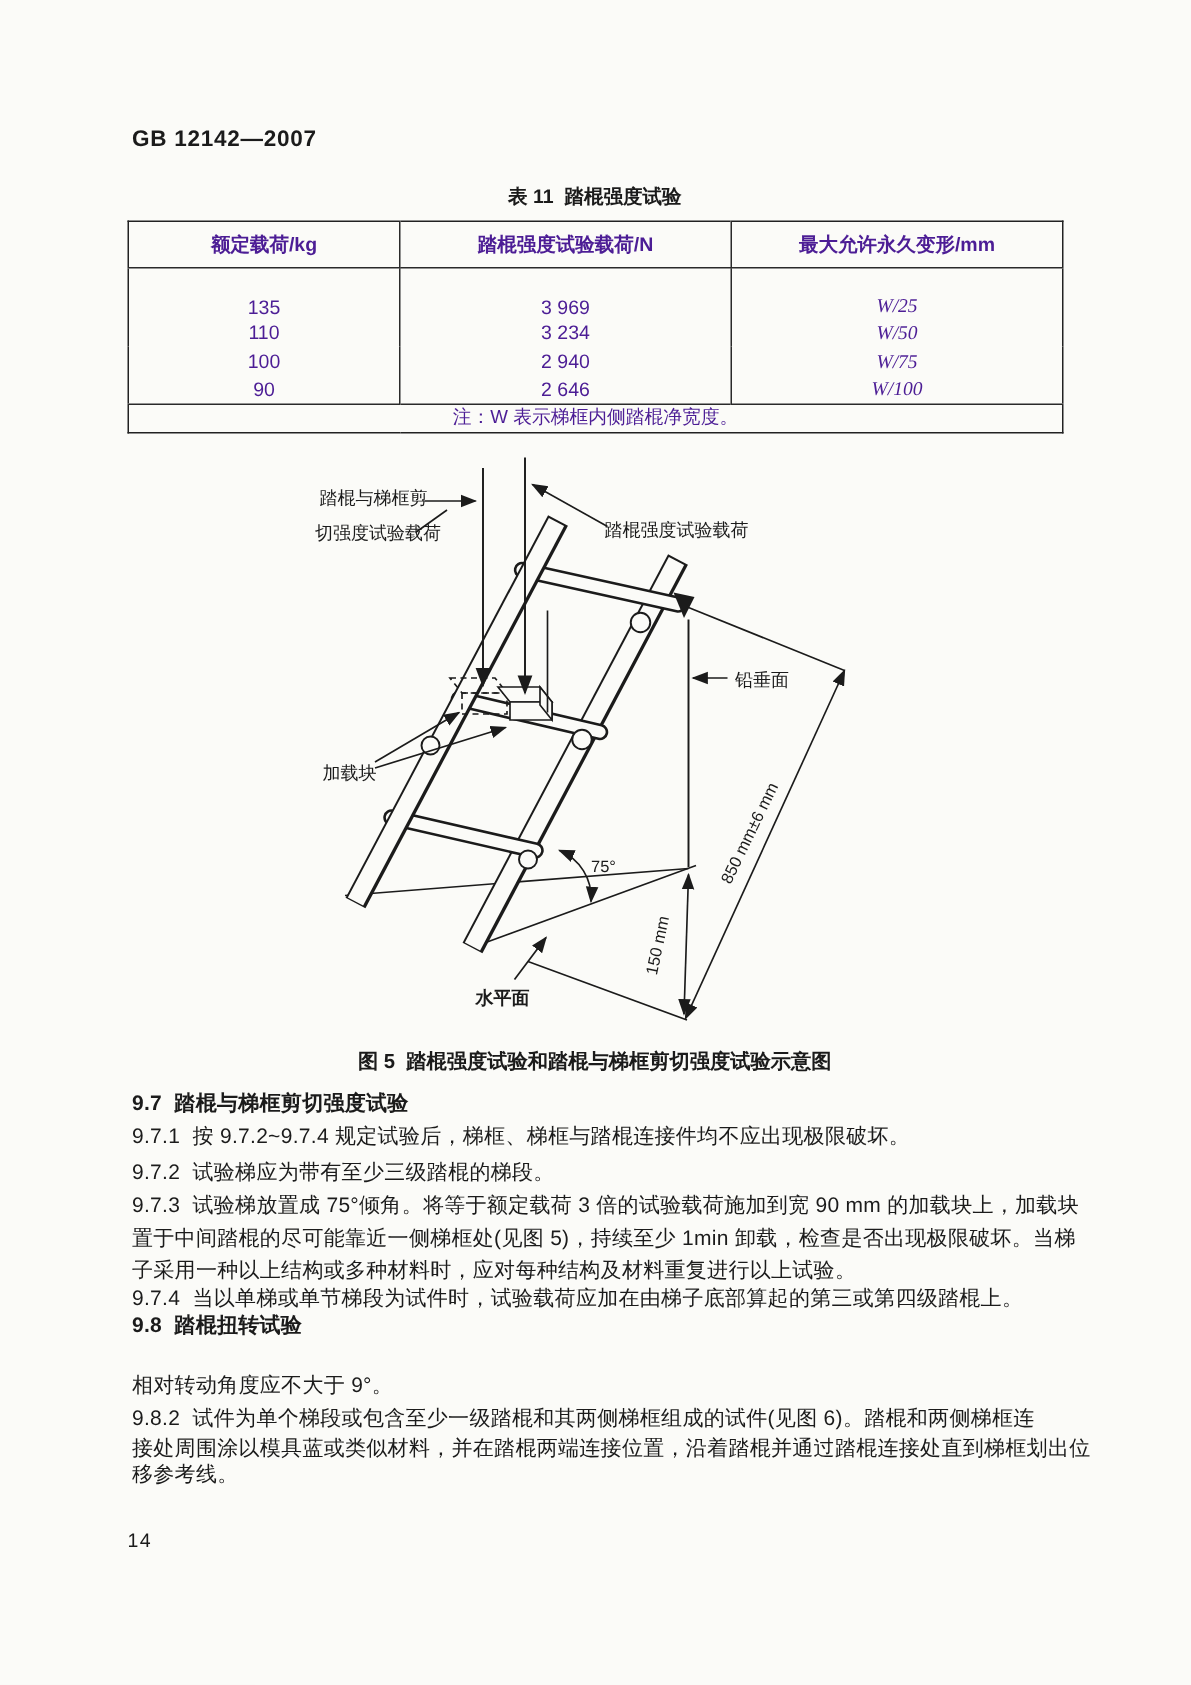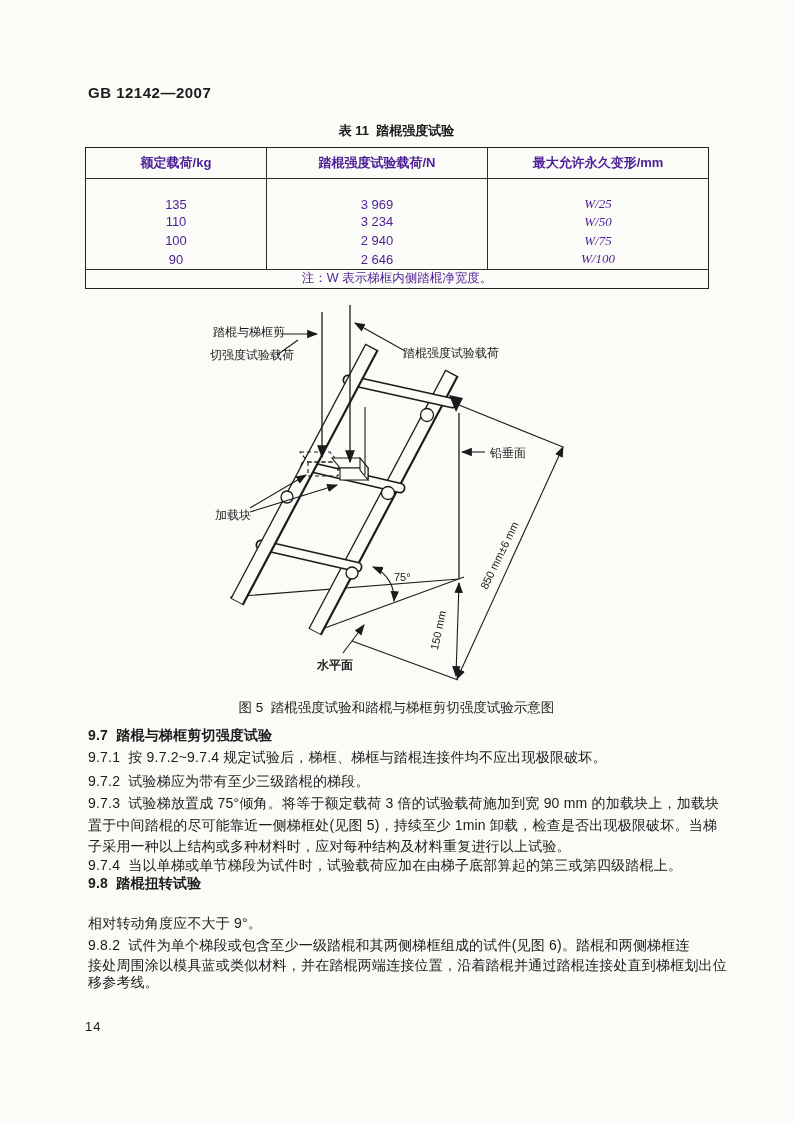--- a/index.html
+++ b/index.html
@@ -26,21 +26,21 @@
     border-bottom:1.2px solid #2a2a2a;padding:0;
   }
   table.t td{height:19px;text-align:center;vertical-align:middle;padding:0;}
   .colsep{border-right:1.2px solid #2a2a2a;}
   tr.first-row td{padding-top:17px;}
   td.wv,th .wv{font-family:"Liberation Serif","DejaVu Serif",serif;font-style:italic;}
   td.note-cell{
     border-top:1.2px solid #2a2a2a;height:22px;text-align:left;
     padding-left:18px;font-size:12.5px;
   }
-  .fig-caption{left:85px;top:699px;width:623px;text-align:center;font-size:13.5px;font-weight:normal;white-space:pre;}
+  .fig-caption{left:85px;top:699px;width:623px;text-align:center;font-size:13.5px;font-weight:bold;white-space:pre;}
   .bodyline{left:88px;font-size:14px;line-height:20px;white-space:pre;letter-spacing:.2px;}
   .bold{font-weight:bold;}
   .pageno{left:85px;top:1019px;font-size:13px;letter-spacing:1px;}
   svg text{font-family:"Liberation Sans","DejaVu Sans",sans-serif;fill:#1b1b1b;}
   .lbl{font-size:12px;}
   .lblb{font-size:12px;font-weight:bold;}
   .dim{font-size:11px;}
 </style>
 </head>
 <body>

